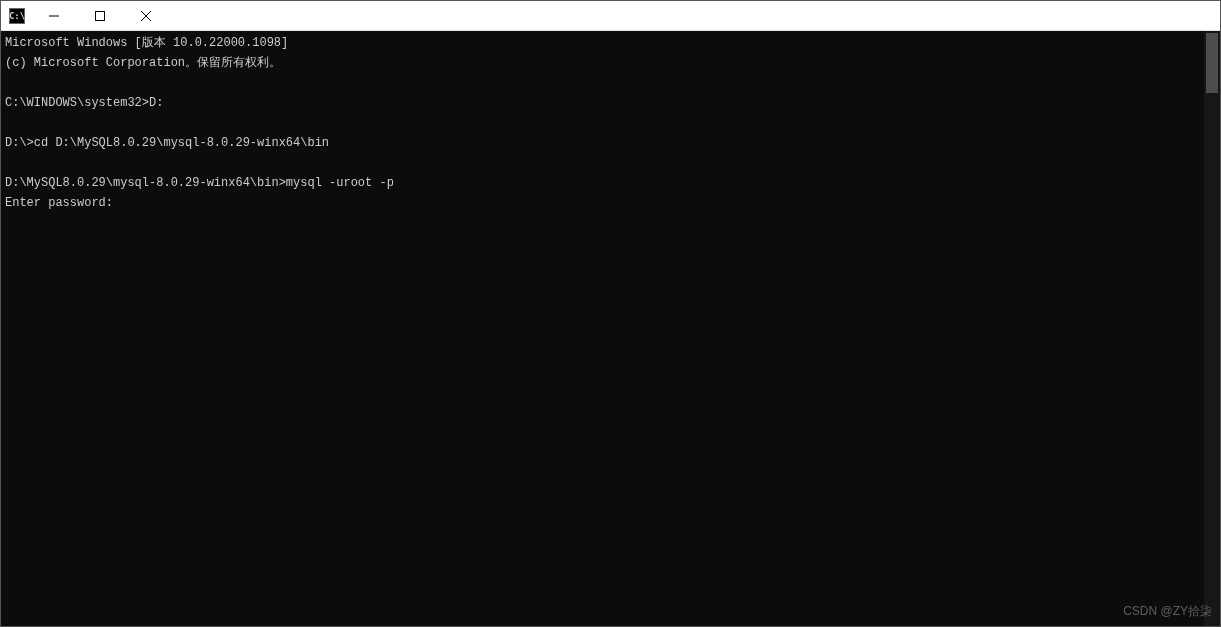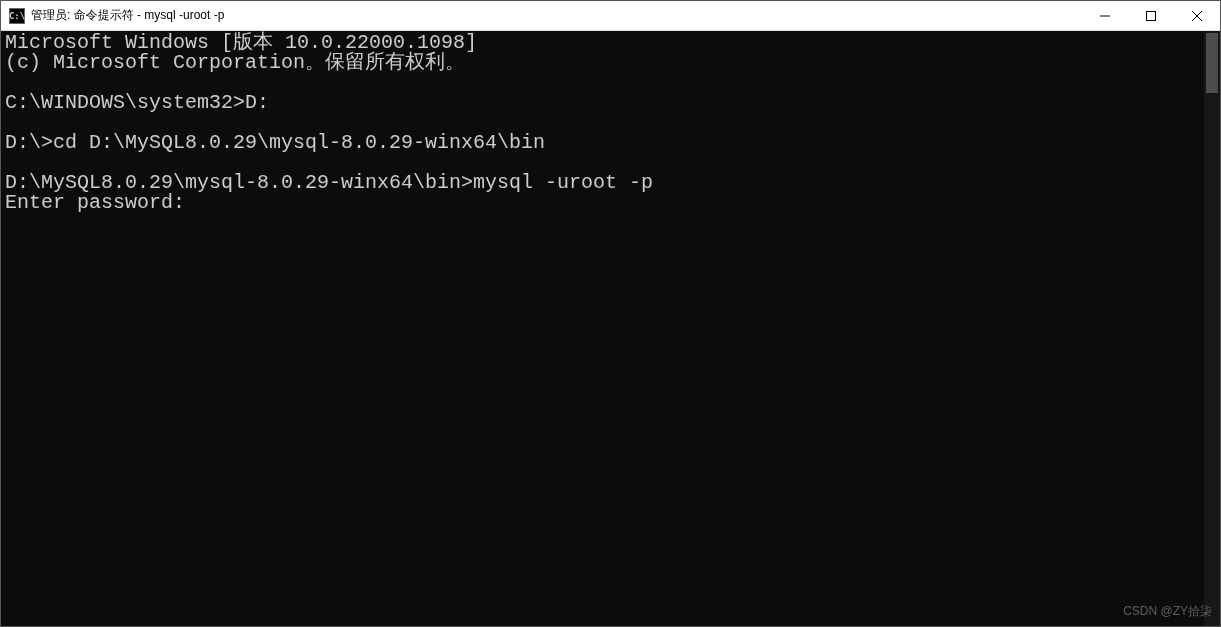--- a/index.html
+++ b/index.html
@@ -70,21 +70,21 @@
     }
     .terminal-area {
       flex: 1;
       background: #0c0c0c;
       position: relative;
       overflow: hidden;
     }
     .terminal-content {
       padding: 2px 4px;
       font-family: "NSimSun", "SimSun", Consolas, "Courier New", monospace;
-      font-size: 20px;
+      font-size: 12px;
       line-height: 20px;
       color: #cccccc;
       white-space: pre;
     }
     .scrollbar {
       position: absolute;
       right: 0;
       top: 0;
       width: 16px;
       height: 100%;
@@ -110,21 +110,20 @@
       text-align: right;
     }
   </style>
 </head>
 <body>
 
 <div class="window">
 
   <div class="titlebar">
     <div class="titlebar-icon">C:\</div>
-    <div class="titlebar-text">管理员: 命令提示符 - mysql  -uroot -p</div>
     <div class="window-controls">
       <button class="win-btn">
         <svg viewBox="0 0 10 10">
           <line x1="0" y1="5" x2="10" y2="5" stroke="#000" stroke-width="1"></line>
         </svg>
       </button>
       <button class="win-btn">
         <svg viewBox="0 0 10 10">
           <rect x="0.5" y="0.5" width="9" height="9" fill="none" stroke="#000" stroke-width="1"></rect>
         </svg>

